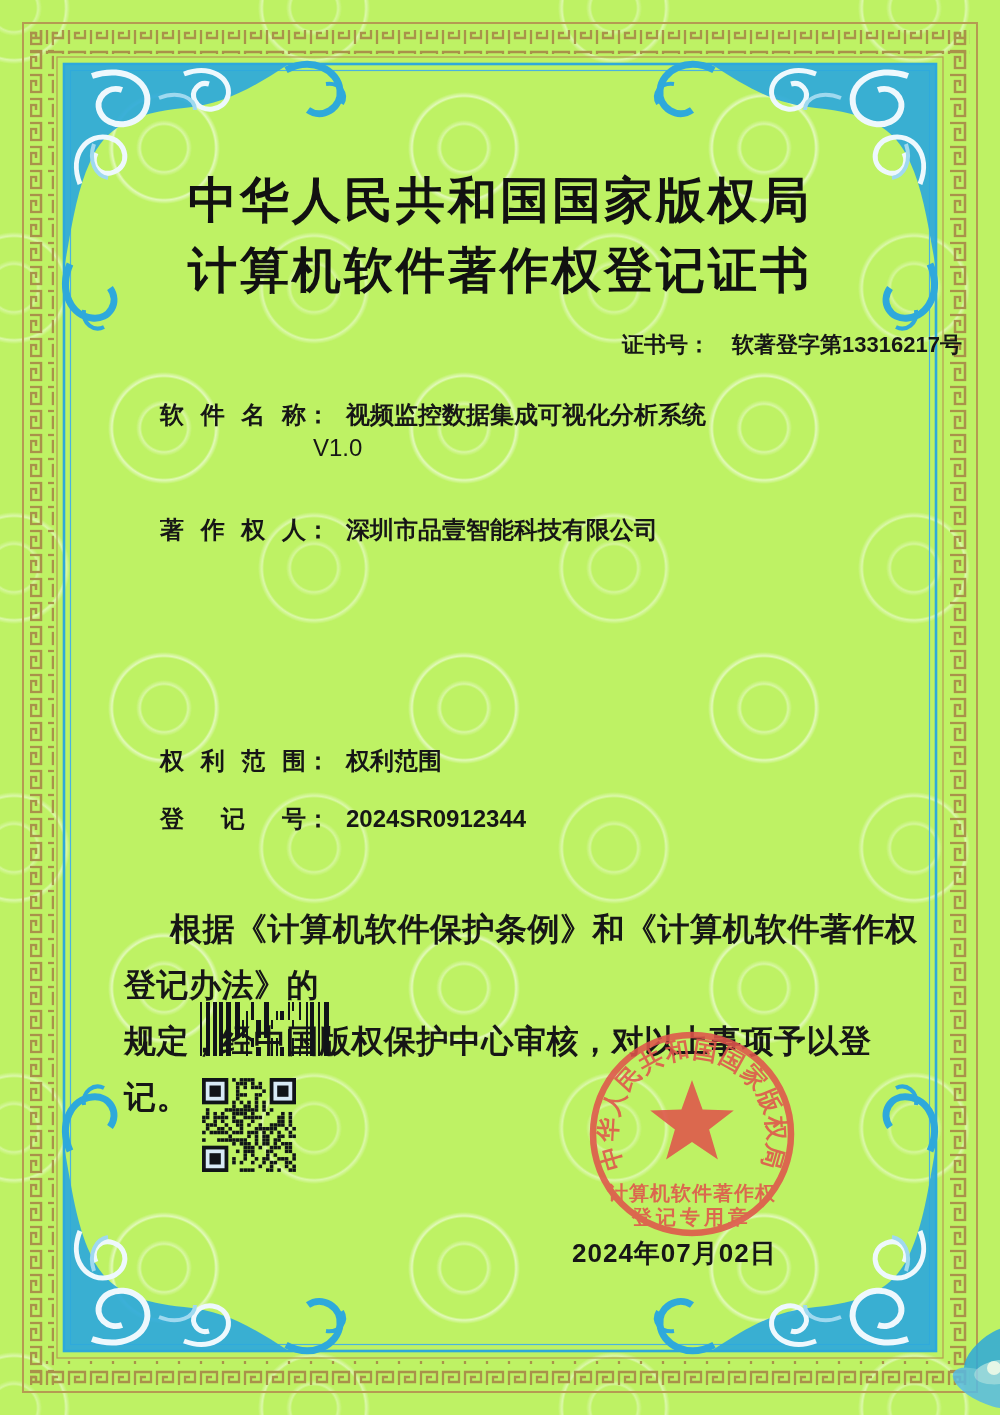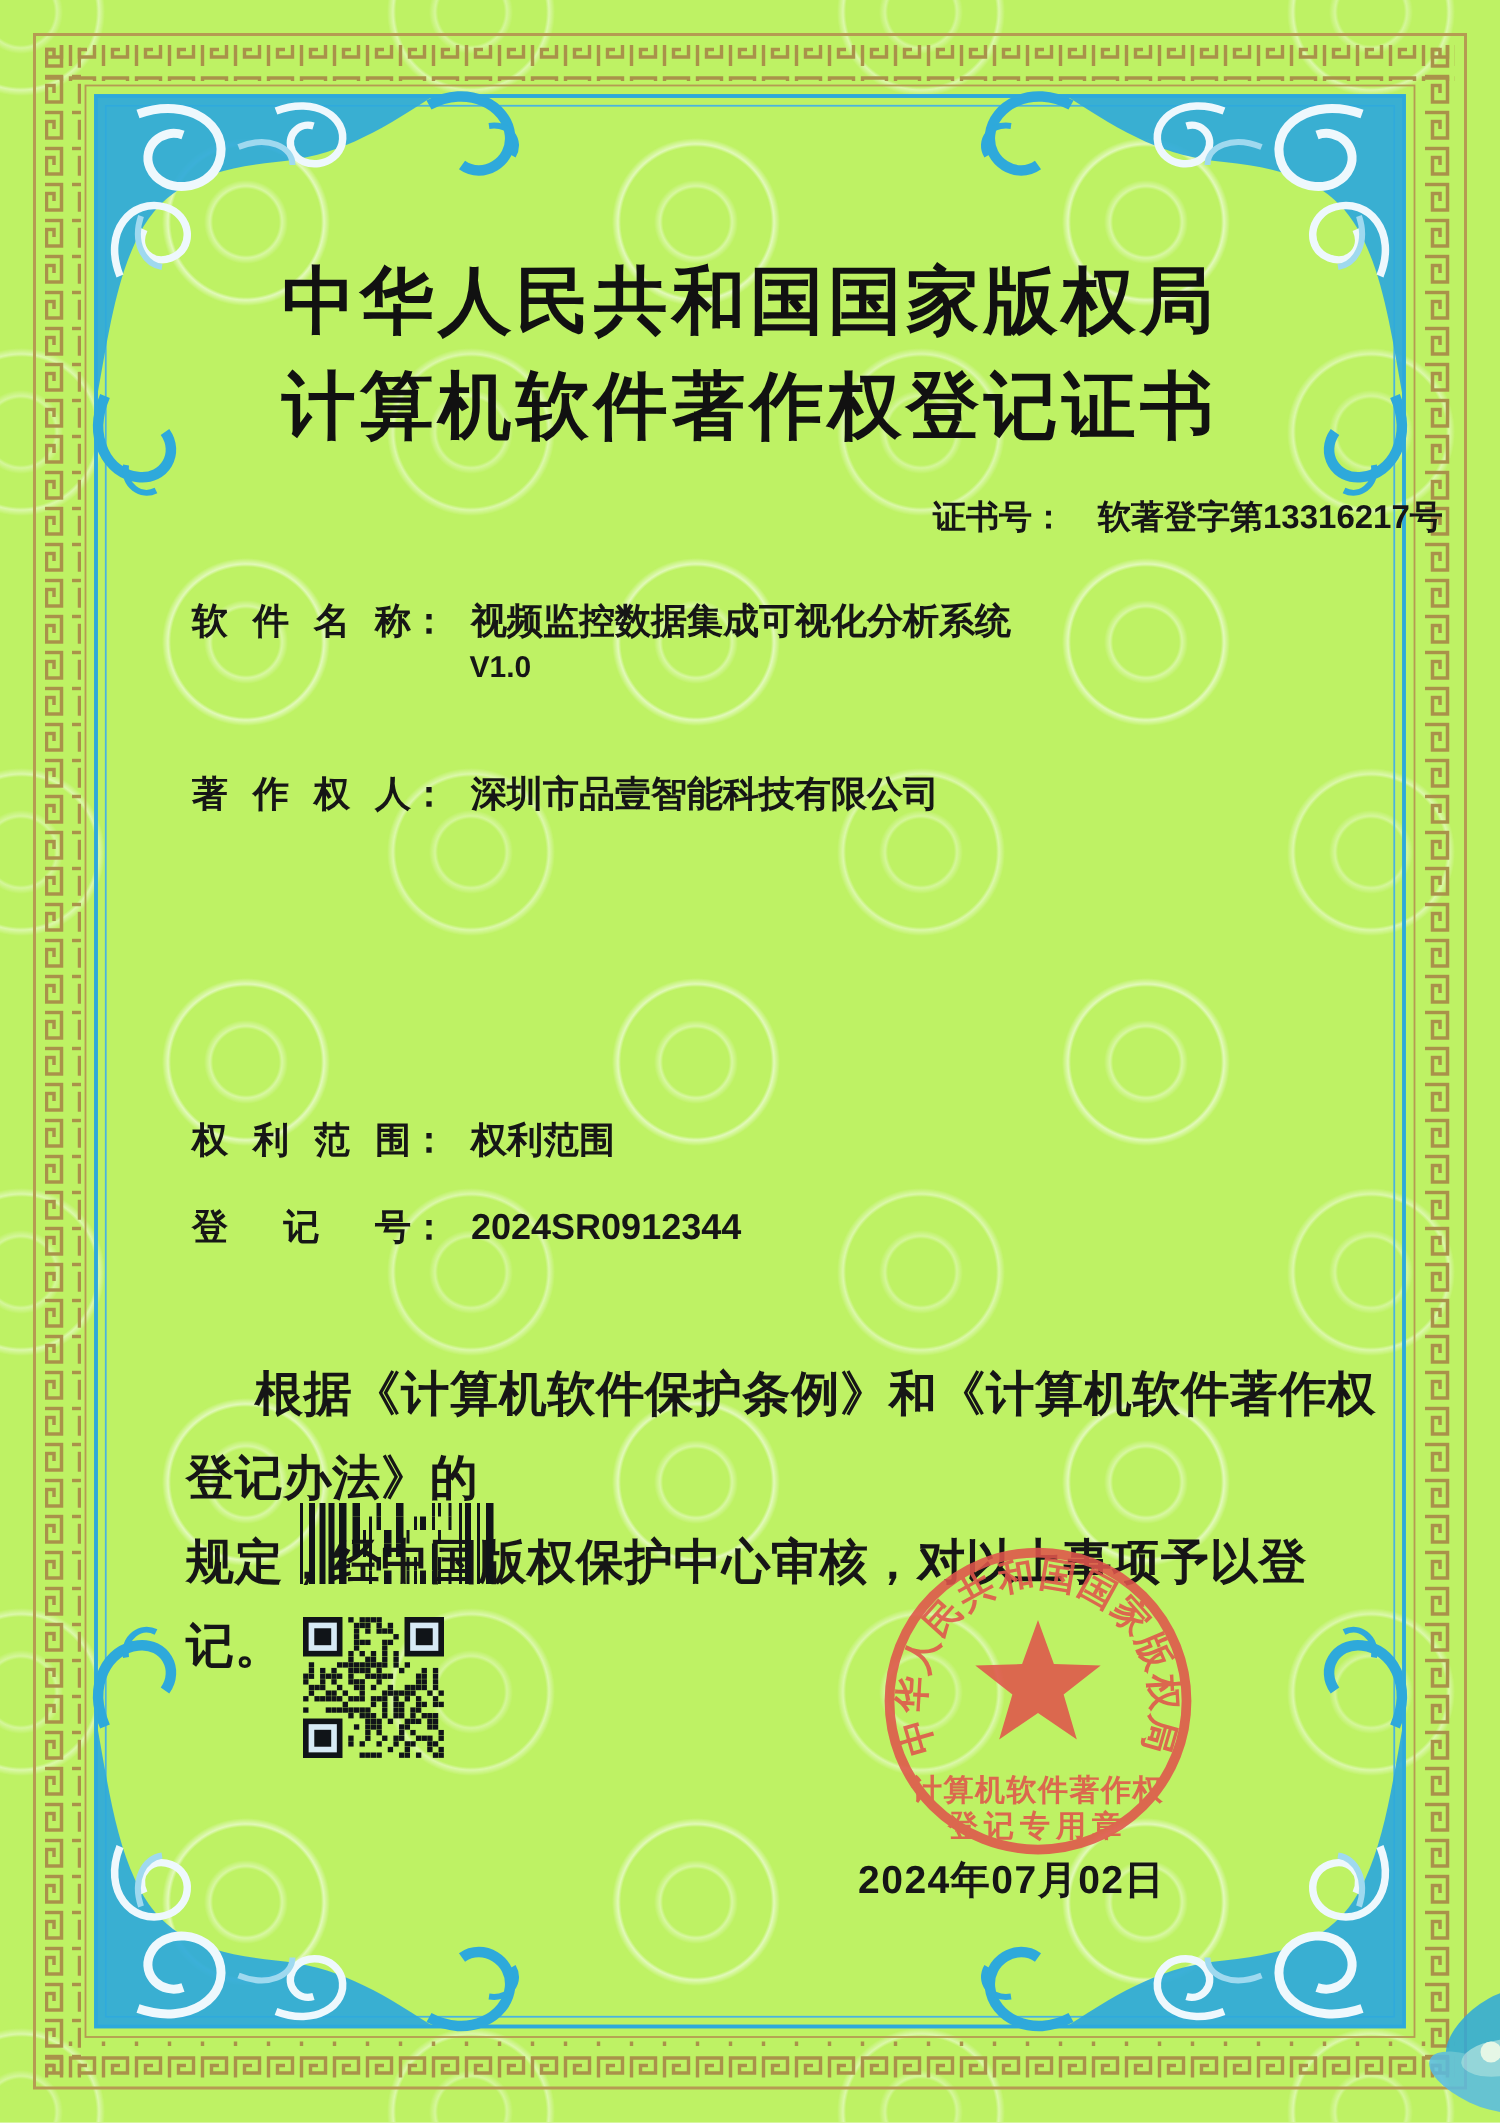--- a/index.html
+++ b/index.html
@@ -26,24 +26,24 @@
     left:0; width:1000px; text-align:center;
     font-family:"Liberation Serif","DejaVu Serif",serif;
     font-weight:700; font-size:49px; letter-spacing:3px; color:#111;
     white-space:nowrap;
   }
   .title1{top:168px;}
   .title2{top:238px;}
   .certno{top:330px; left:622px; font-size:22px; font-weight:700; white-space:nowrap;}
   .certno .gap{display:inline-block; width:22px;}
   .frow{left:128px; font-size:24px; font-weight:700; line-height:30px; white-space:nowrap;}
-  .flabel{display:inline-block; width:146px; text-align:justify; text-align-last:justify; vertical-align:top;}
+  .flabel{display:inline-block; width:146px; text-align:justify; text-align-last:justify; vertical-align:top;margin-left:32px;}
   .fcolon{display:inline-block; vertical-align:top;}
   .fvalue{display:inline-block; margin-left:16px; vertical-align:top;}
-  .r1{top:400px;} .r1b{top:434px; left:313px; font-size:20px; font-weight:700;text-align:center;}
+  .r1{top:400px;} .r1b{top:434px; left:313px; font-size:24px; font-weight:400;text-align:center;}
   .r2{top:515px;} .r3{top:686px;} .r4{top:746px;} .r5{top:804px;}
   .statement{
     top:901px; left:124px; width:794px;
     font-size:32px; font-weight:700; line-height:56px; letter-spacing:.5px;
   }
   .statement .l1{text-indent:46px;}
   .barcode{left:200px; top:1002px; width:130px; height:54px;}
   .qrcode{left:202px; top:1078px; width:94px; height:94px;}
   .issue-date{
     top:1236px; left:572px; width:240px; text-align:left;

